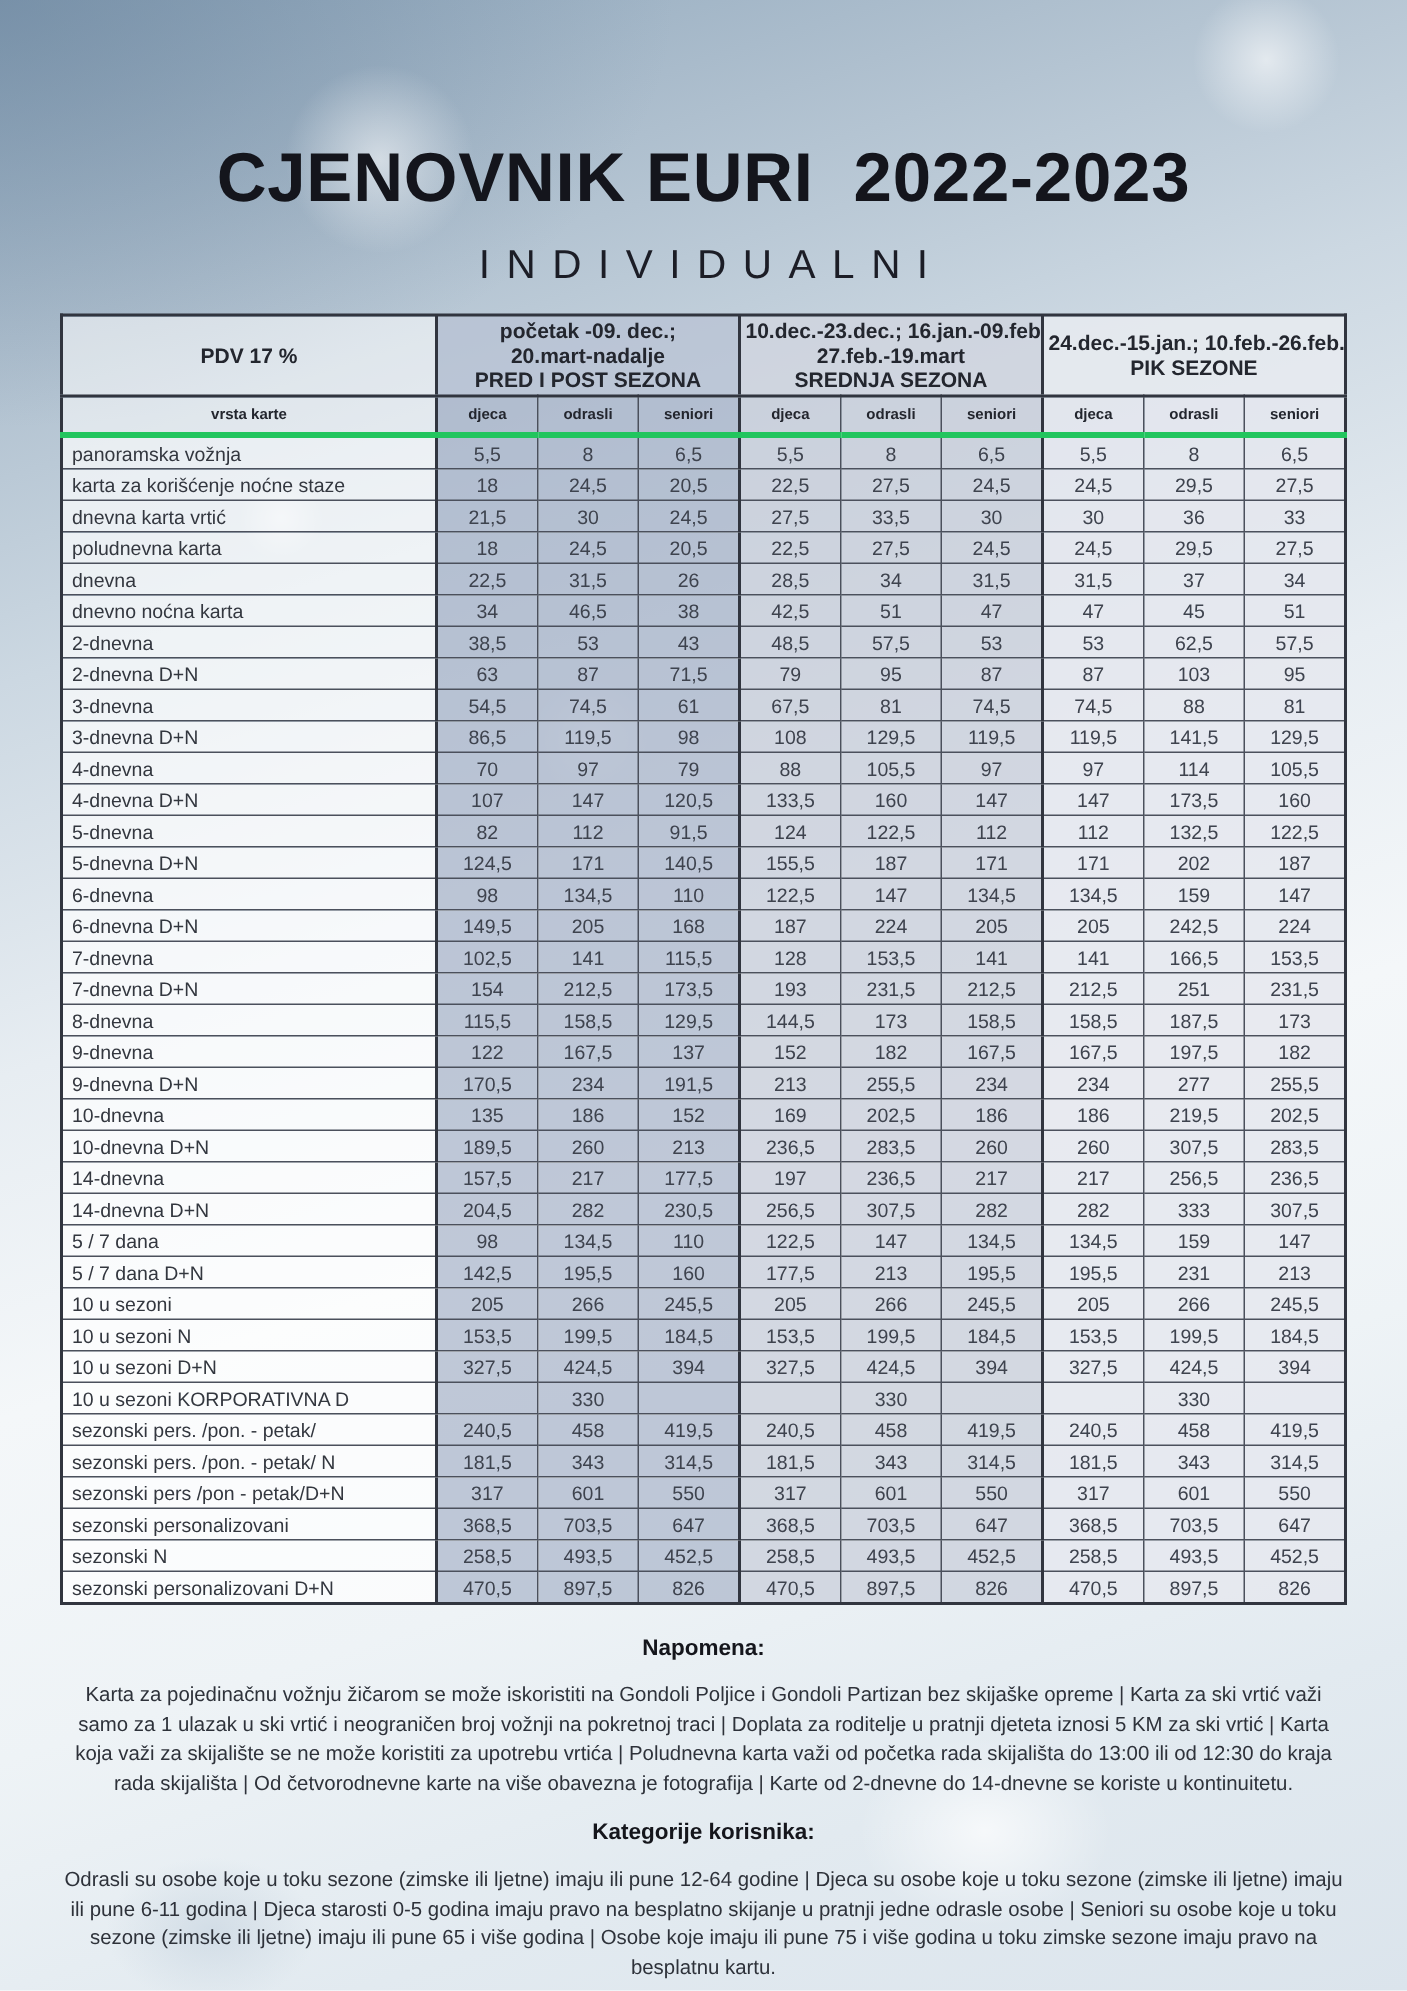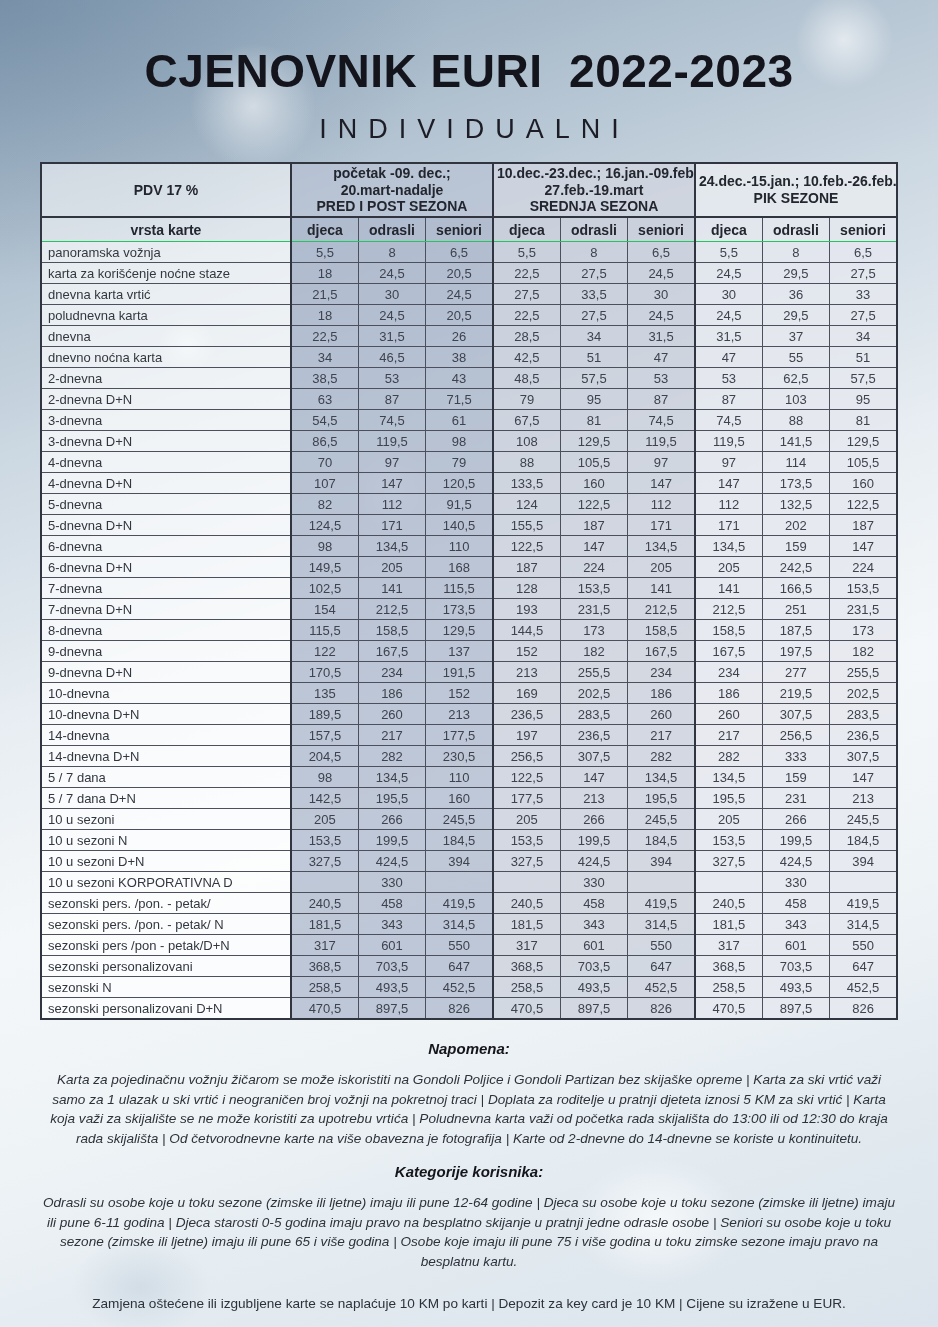--- a/index.html
+++ b/index.html
@@ -15,55 +15,55 @@
       radial-gradient(120px 90px at 70% 92%, rgba(255,255,255,.7), transparent 70%),
       radial-gradient(100px 70px at 15% 97%, rgba(190,205,218,.5), transparent 70%),
       radial-gradient(600px 380px at 0% 0%, rgba(98,124,150,.5), transparent 75%),
       linear-gradient(162deg,#8ea6bb 0%,#aebfce 14%,#ccd8e2 28%,#e7edf2 44%,#f4f7f9 58%,#eef3f6 72%,#e2eaf0 86%,#dbe4ec 100%);
     overflow:hidden;
   }
   .page{width:938px;height:1327px;position:relative;}
   .title{
     padding-top:44px;text-align:center;
     font-size:46px;font-weight:800;letter-spacing:0.5px;
-    color:#14151c;white-space:pre;
+    color:#14151c;white-space:pre;margin-top:47px;
   }
   .subtitle{
     margin-top:16px;text-align:center;
     font-size:27px;font-weight:300;letter-spacing:11px;text-indent:11px;
     color:#1c1d26;
   }
   table.price{
     width:858px;margin:17px auto 0;border-collapse:collapse;table-layout:fixed;
   }
   table.price col.c-label{width:250px;}
   table.price th,table.price td{
     border:1px solid #4b505c;
     text-align:center;vertical-align:middle;
     font-size:13px;color:#3e434e;
     padding:0 3px;overflow:hidden;white-space:nowrap;
   }
   table.price{border:2px solid #31353f;}
   tr.season-row th{height:52px;font-size:14px;font-weight:700;color:#23262e;line-height:1.18;border-bottom:2px solid #31353f;}
-  tr.cat-row th{height:23px;font-size:14px;font-weight:700;color:#23262e;border-bottom:1px solid #22c55e;margin-top:27px;}
+  tr.cat-row th{height:23px;font-size:10px;font-weight:700;color:#23262e;border-bottom:4px solid #22c55e;margin-top:27px;}
   tbody td,tbody th{height:20px;}
   tbody th.rowlab{
     text-align:left;font-weight:400;font-size:13px;color:#33373f;padding-left:6px;
     background:rgba(255,255,255,.68);
   }
   th.taxcell,th.vkcell{background:rgba(255,255,255,.55);font-size:15px;}
   th.vkcell{font-size:14px;}
   .g0{background:rgba(170,181,202,.72);}
   .g1{background:rgba(202,207,219,.78);}
   .g2{background:rgba(229,232,238,.85);}
   th.season-cell.g0{background:rgba(184,194,212,.72);}
   th.season-cell.g1{background:rgba(209,213,223,.78);}
   th.season-cell.g2{background:rgba(232,235,240,.85);}
   .gs{border-left:2px solid #31353f !important;}
-  .notes{width:884px;margin:20px auto 0;text-align:center;font-style:italic;}
+  .notes{width:884px;margin:20px auto 0;text-align:center;}
   .notes h3{margin:0 0 2px 0;font-size:15px;color:#15161c;font-weight:700;}
   .notes p{margin:13px;font-size:13.6px;line-height:1.44;color:#2e323a;}
   .notes + .notes{margin-top:15px;}
   .footer-note{width:884px;margin:24px auto 0;text-align:center;font-size:13.6px;color:#2e323a;}
 </style>
 </head>
 <body>
 
 <div class="page">
 
@@ -177,21 +177,21 @@
         </tr>
         <tr>
           <th class="rowlab">dnevno noćna karta</th>
           <td class="g0 gs">34</td>
           <td class="g0">46,5</td>
           <td class="g0">38</td>
           <td class="g1 gs">42,5</td>
           <td class="g1">51</td>
           <td class="g1">47</td>
           <td class="g2 gs">47</td>
-          <td class="g2">55</td>
+          <td class="g2">45</td>
           <td class="g2">51</td>
         </tr>
         <tr>
           <th class="rowlab">2-dnevna</th>
           <td class="g0 gs">38,5</td>
           <td class="g0">53</td>
           <td class="g0">43</td>
           <td class="g1 gs">48,5</td>
           <td class="g1">57,5</td>
           <td class="g1">53</td>

